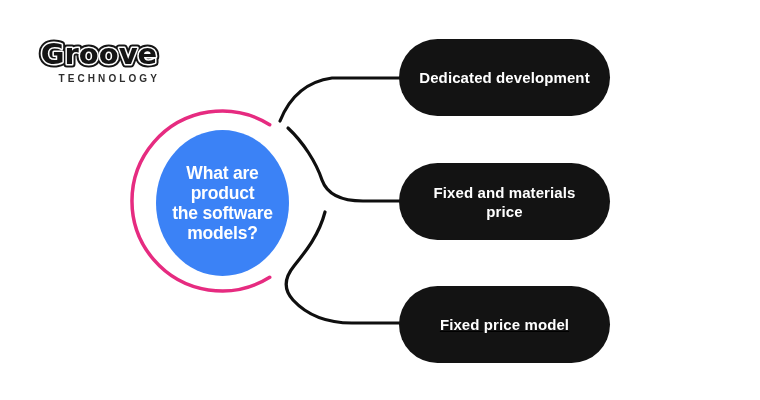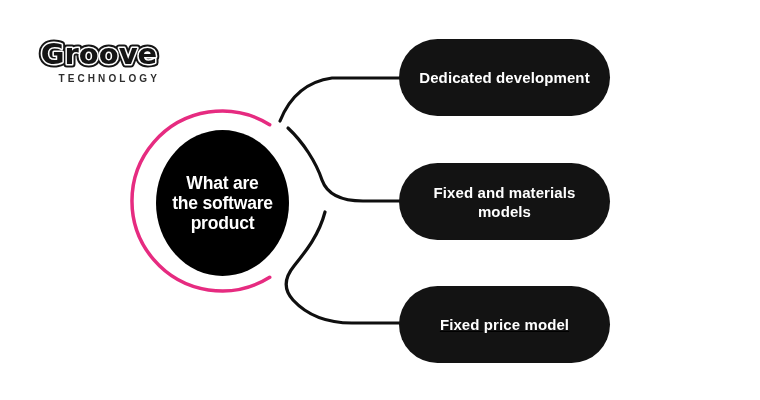--- a/index.html
+++ b/index.html
@@ -12,21 +12,21 @@
   .logo svg{display:block;}
   .logo-sub{
     margin-top:-3px;text-align:right;font-size:10px;font-weight:600;
     letter-spacing:3.1px;color:#2d2d2d;white-space:nowrap;padding-left:3px;
   }
   
   .overlay{position:absolute;left:0;top:0;pointer-events:none;}
   
   .center-node{
     position:absolute;left:156px;top:130px;width:133px;height:146px;
-    background:#000000;border-radius:50%;
+    background:#3b82f6;border-radius:50%;
     display:flex;flex-direction:column;align-items:center;justify-content:center;
   }
   .center-node .line{
     color:#ffffff;font-size:17.5px;font-weight:700;line-height:20px;
     white-space:nowrap;letter-spacing:-0.2px;
   }
   
   .pill{
     position:absolute;left:399px;width:211px;height:77px;background:#131313;
     border-radius:38.5px;display:flex;flex-direction:column;
@@ -58,30 +58,31 @@
 
   <svg class="overlay" width="760" height="400" viewBox="0 0 760 400">
     <path d="M 269.7 277.3 A 90 90 0 1 1 269.7 124.7" fill="none" stroke="#e62b80" stroke-width="3.5" stroke-linecap="round"></path>
     <path d="M 280 121 C 288 101, 303 82, 332 78 L 403 78" fill="none" stroke="#0f0f0f" stroke-width="3.2" stroke-linecap="round"></path>
     <path d="M 288 128 C 303 142, 316 162, 322 180 C 327 194, 341 201, 363 201 L 403 201" fill="none" stroke="#0f0f0f" stroke-width="3.2" stroke-linecap="round"></path>
     <path d="M 325 212 C 319 235, 306 251, 294 266 C 285 277, 283 289, 293 300 C 305 313, 322 323, 352 323 L 403 323" fill="none" stroke="#0f0f0f" stroke-width="3.2" stroke-linecap="round"></path>
   </svg>
 
   <div class="center-node">
     <div class="line">What are</div>
+    <div class="line">product</div>
     <div class="line">the software</div>
-    <div class="line">product</div>
+    <div class="line">models?</div>
   </div>
 
   <div class="pill pill-1">
     <div class="line">Dedicated development</div>
   </div>
 
   <div class="pill pill-2">
     <div class="line">Fixed and materials</div>
-    <div class="line">models</div>
+    <div class="line">price</div>
   </div>
 
   <div class="pill pill-3">
     <div class="line">Fixed price model</div>
   </div>
 
 </div>
 
 </body></html>

